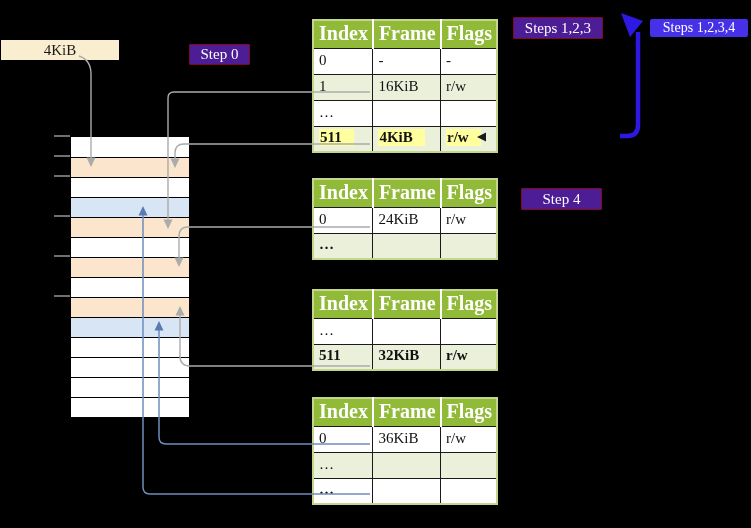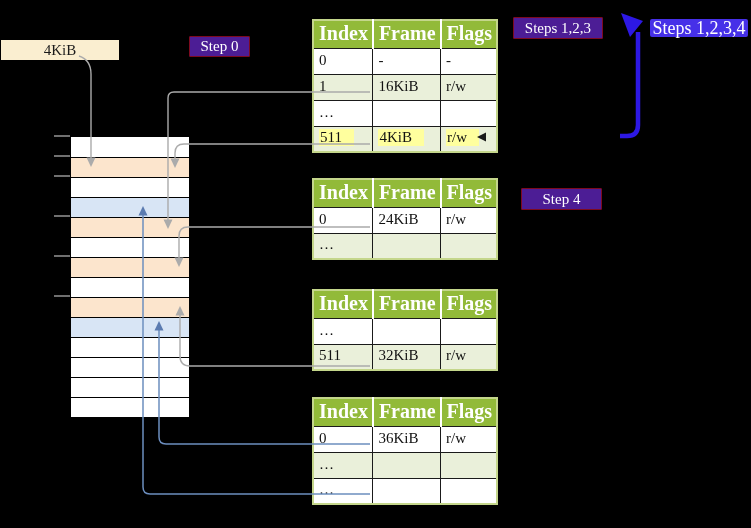--- a/index.html
+++ b/index.html
@@ -16,23 +16,23 @@
     background:#FAEED0;color:#1a1a1a;font-size:15px;
     display:flex;align-items:center;justify-content:center;
   }
   
   .badge{
     position:absolute;z-index:4;color:#fff;font-size:15px;
     display:flex;align-items:center;justify-content:center;white-space:nowrap;
   }
   .badge.red{background:#4c1d95;border:1px solid #7d0a20;border-radius:1px;}
   .badge.blue{background:#4630E8;border-radius:2px;}
-  .badge-step0{left:189px;top:36px;width:59px;height:19px;}
+  .badge-step0{left:189px;top:44px;width:59px;height:19px;}
   .badge-steps123{left:513px;top:17px;width:88px;height:20px;}
-  .badge-steps1234{left:650px;top:19px;width:98px;height:18px;font-size:18px;}
+  .badge-steps1234{left:650px;top:19px;width:98px;height:18px;font-size:14px;}
   .badge-step4{left:521px;top:156px;width:79px;height:20px;margin-top:32px;}
 
   
   .memstack{
     position:absolute;left:70px;top:136px;width:120px;height:280px;z-index:2;
     border:1.5px solid #000;box-sizing:border-box;background:#fff;
     display:flex;flex-direction:column;
   }
   .mrow{flex:0 0 20px;height:20px;box-sizing:border-box;border-top:1.5px solid #000;}
   .mrow:first-child{border-top:none;}
@@ -53,21 +53,21 @@
     height:28px;box-sizing:border-box;padding:0 4px 2px 5px;
     border-right:2px solid #fff;border-bottom:1px solid #1a1a1a;
   }
   table.ptable th:last-child{border-right:none;}
   table.ptable td{
     font-size:15px;color:#111;height:26px;box-sizing:border-box;padding:0 4px 2px 5px;
     border-right:1px solid #1a1a1a;border-bottom:1px solid #1a1a1a;background:#fff;
     vertical-align:middle;overflow:hidden;white-space:nowrap;
   }
   table.ptable td:last-child{border-right:none;}
-  table.ptable tbody tr:last-child td{border-bottom:none;}
+  table.ptable tbody tr:last-child td{border-bottom:none;font-weight:bold;}
   table.ptable tbody tr:nth-child(even) td{background:#EAF0DA;}
   .hl{background:#FFFF9E;padding:0 12px 1px 1px;}
 </style>
 </head>
 <body>
 
 <div class="canvas">
 
   <svg class="overlay" width="751" height="528" viewBox="0 0 751 528">
 

